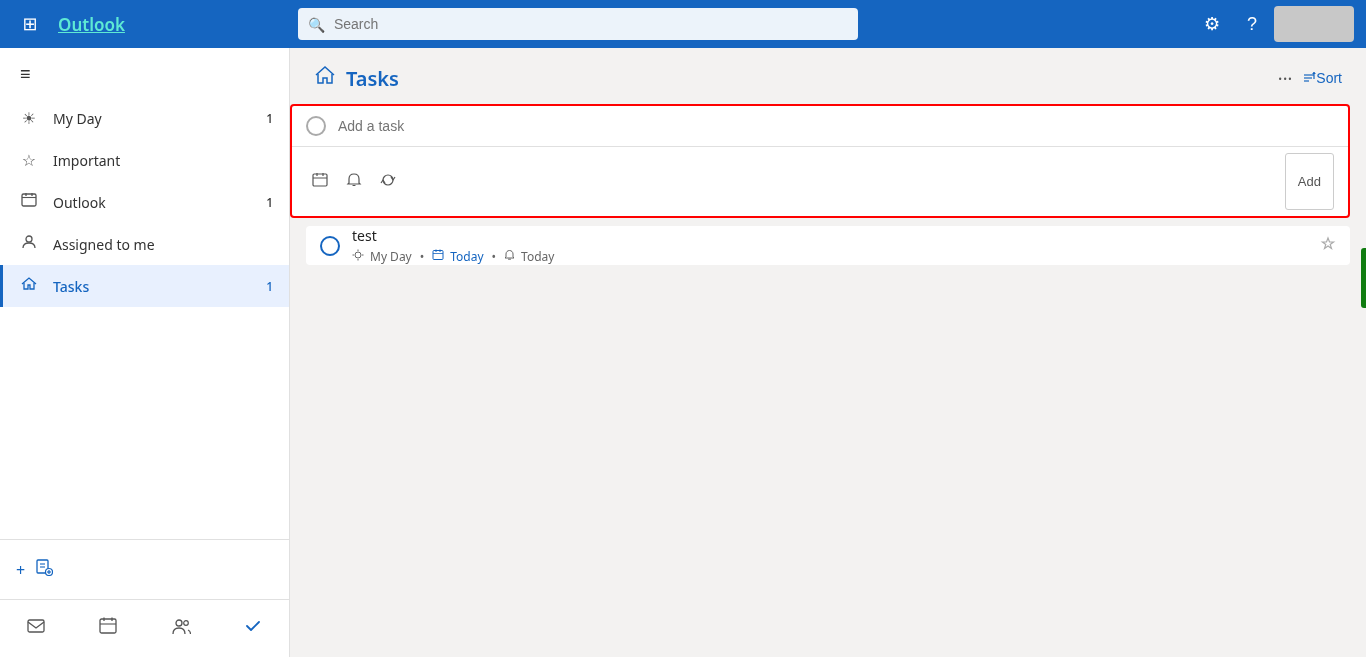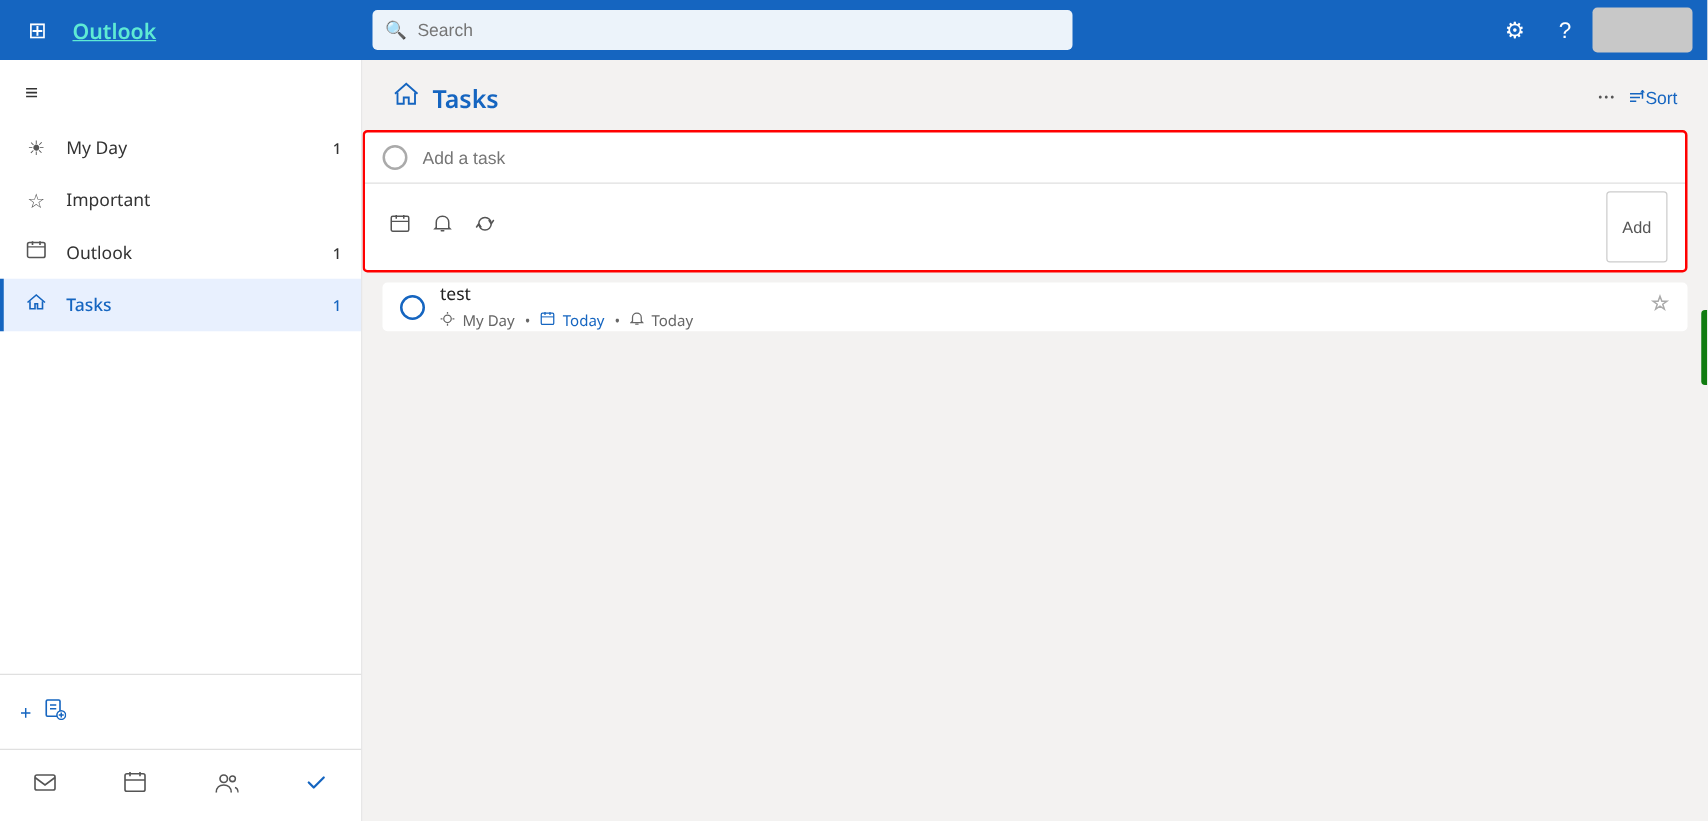--- a/index.html
+++ b/index.html
@@ -335,20 +335,30 @@
             <rect x="1" y="2" width="14" height="12" rx="1.5" stroke="#555" stroke-width="1.3" fill="none"></rect>
             <line x1="1" y1="5.5" x2="15" y2="5.5" stroke="#555" stroke-width="1.1"></line>
             <line x1="5" y1="1" x2="5" y2="4" stroke="#555" stroke-width="1.3"></line>
             <line x1="11" y1="1" x2="11" y2="4" stroke="#555" stroke-width="1.3"></line>
           </svg>
         </span>
         <span class="nav-label">Outlook</span>
         <span class="nav-badge">1</span>
       </div>
 
+      <div class="nav-item">
+        <span class="nav-icon">
+          <svg width="16" height="16" viewBox="0 0 16 16" fill="none">
+            <circle cx="8" cy="5" r="3" stroke="#555" stroke-width="1.3" fill="none"></circle>
+            <path d="M2 14c0-3.3 2.7-5 6-5s6 1.7 6 5" stroke="#555" stroke-width="1.3" fill="none"></path>
+          </svg>
+        </span>
+        <span class="nav-label">Assigned to me</span>
+        <span class="nav-badge"></span>
+      </div>
 
 
       <div class="nav-item active">
         <span class="nav-icon">
           <svg width="16" height="16" viewBox="0 0 16 16" fill="none">
             <path d="M1 8L8 2l7 6" stroke="#1565c0" stroke-width="1.3" fill="none"></path>
             <path d="M3 7v6h4v-4h2v4h4V7" stroke="#1565c0" stroke-width="1.3" fill="none"></path>
           </svg>
         </span>
         <span class="nav-label">Tasks</span>

